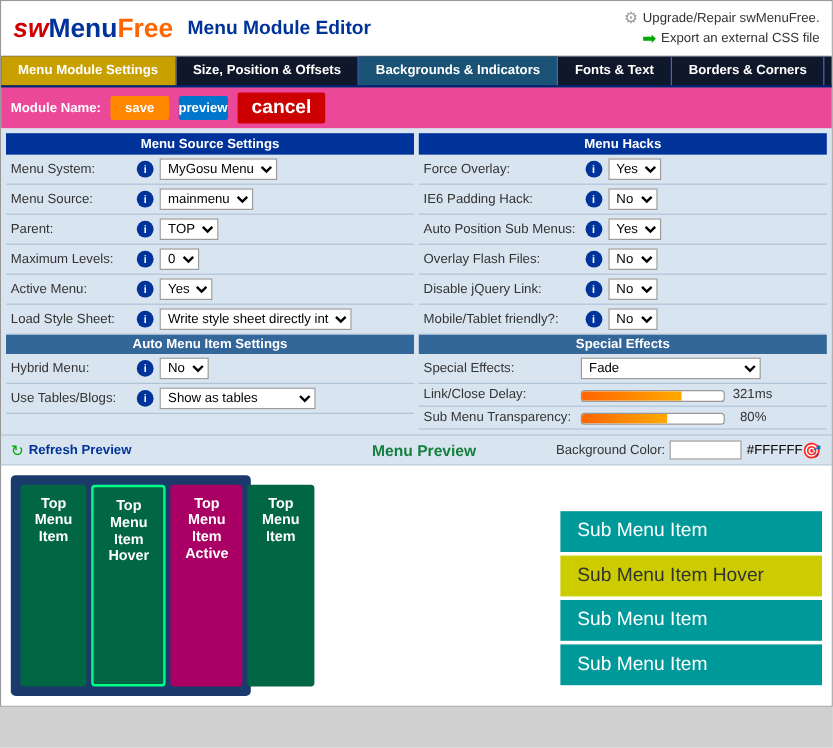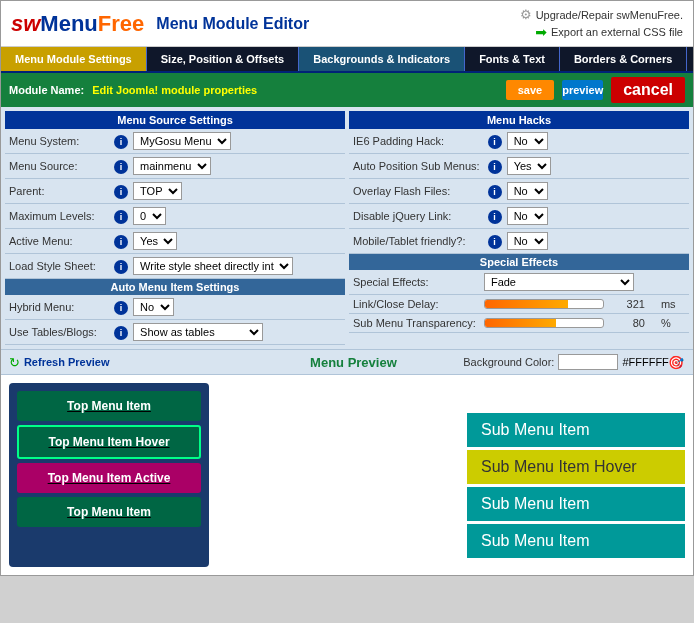--- a/index.html
+++ b/index.html
@@ -19,21 +19,21 @@
     .gear-icon-wrap { color: #999; font-size: 13px; }
     .arrow-green { color: #00aa00; font-size: 14px; }
     
     
     .tabs { display: flex; background: #0f172a; padding: 0; border-bottom: 2px solid #002277; }
     .tab { padding: 6px 14px; color: #fff; cursor: pointer; font-size: 11px; font-weight: bold; border-right: 1px solid #4466cc; white-space: nowrap; }
     .tab.active { background: #c8a000; color: #fff; }
     .tab.bg-ind { background: #1a5276; }
     
     
-    .module-name-bar { background: #15803d; display: flex; align-items: center; padding: 4px 8px; gap: 8px; }
+    .module-name-bar { background: #ec4899; display: flex; align-items: center; padding: 4px 8px; gap: 8px; }
     .module-name-label { color: #fff; font-size: 11px; font-weight: bold; }
     .module-name-value { color: #ffff00; font-size: 11px; font-weight: bold; flex: 1; }
     .btn-save { background: #ff8800; color: #fff; border: none; padding: 4px 12px; font-size: 11px; font-weight: bold; cursor: pointer; border-radius: 2px; }
     .btn-preview { background: #0077cc; color: #fff; border: none; padding: 4px 0; font-size: 11px; font-weight: bold; cursor: pointer; border-radius: 2px; }
     .btn-cancel { background: #cc0000; color: #fff; border: none; padding: 4px 12px; font-size: 16px; font-weight: bold; cursor: pointer; border-radius: 2px; }
     
     
     .content { background: #d8e4f0; padding: 4px; display: flex; gap: 4px; }
     
     .panel { flex: 1; }
@@ -47,39 +47,39 @@
     .settings-table td { padding: 3px 4px; vertical-align: middle; font-size: 11px; }
     .settings-table td:first-child { color: #333; width: 105px; white-space: nowrap; }
     
     .info-icon { display: inline-block; width: 14px; height: 14px; border-radius: 50%; background: #003399; color: #fff; text-align: center; line-height: 14px; font-size: 9px; font-weight: bold; cursor: pointer; margin-right: 2px; }
     select { font-size: 11px; padding: 1px 2px; border: 1px solid #999; background: #fff; }
     
     
     .subsection-header { background: #336699; color: #fff; text-align: center; padding: 2px 6px; font-size: 11px; font-weight: bold; }
     
     
-    .slider-row { display: flex; align-items: center; gap: 16px; }
+    .slider-row { display: flex; align-items: flex-end; gap: 0; }
     .slider-track { width: 120px; height: 10px; background: #fff; border: 1px solid #999; border-radius: 3px; position: relative; overflow: hidden; }
     .slider-fill-orange { height: 100%; background: linear-gradient(to right, #ff6600, #ffaa00); width: 70%; }
     .slider-fill-orange2 { height: 100%; background: linear-gradient(to right, #ff6600, #ffaa00); width: 60%; }
     .slider-value { font-size: 11px; color: #333; min-width: 25px; text-align: right; }
     .slider-unit { font-size: 11px; color: #333; }
     
     
     .refresh-bar { background: #d8e4f0; display: flex; align-items: center; padding: 4px 8px; border-top: 1px solid #b0c4d8; border-bottom: 1px solid #b0c4d8; }
     .refresh-icon { color: #00aa00; font-size: 13px; margin-right: 4px; cursor: pointer; }
     .refresh-label { color: #003399; font-size: 11px; font-weight: bold; cursor: pointer; flex: 1; }
     .preview-title { color: #15803d; font-size: 13px; font-weight: bold; flex: 1; text-align: center; }
     .bg-color-label { font-size: 11px; color: #333; }
     .bg-color-box { display: inline-block; width: 60px; height: 16px; background: #FFFFFF; border: 1px solid #999; margin: 0 4px; vertical-align: middle; }
     .color-picker-icon { color: #ff6600; cursor: pointer; font-size: 13px; }
     
     
     .preview-area { background: #fff; padding: 8px; display: flex; gap: 20px; min-height: 200px; }
-    .menu-preview-left { display: flex; flex-direction: column; gap: 4px; padding: 8px; background: #1a3a6c; border-radius: 4px; width: 200px; text-decoration: underline; }
+    .menu-preview-left { display: flex; flex-direction: row; gap: 4px; padding: 8px; background: #1a3a6c; border-radius: 4px; width: 200px; }
     .menu-item { padding: 8px 12px; border-radius: 3px; color: #fff; font-size: 12px; font-weight: bold; cursor: pointer; text-align: center; }
     .menu-item-normal { background: #006644; }
     .menu-item-active { background: #aa0066; }
     
     .menu-preview-right { display: flex; flex-direction: column; gap: 3px; margin-top: 30px; flex: 1; }
     .sub-menu-item { padding: 8px 14px; color: #fff; font-size: 16px; cursor: pointer; }
     .sub-item-normal { background: #009999; }
     .sub-item-hover { background: #cccc00; color: #333; }
     .col-left { flex: 1; }
     .col-right { flex: 1; }
@@ -113,21 +113,20 @@
   <div class="tabs">
     <div class="tab active">Menu Module Settings</div>
     <div class="tab">Size, Position &amp; Offsets</div>
     <div class="tab bg-ind">Backgrounds &amp; Indicators</div>
     <div class="tab">Fonts &amp; Text</div>
     <div class="tab">Borders &amp; Corners</div>
   </div>
 
   <div class="module-name-bar">
     <span class="module-name-label">Module Name:</span>
-    <span class="module-name-value">Edit Joomla! module properties</span>
     <button class="btn-save">save</button>
     <button class="btn-preview">preview</button>
     <button class="btn-cancel">cancel</button>
   </div>
 
   <div class="content">
 
     <div class="panel col-left">
 
       <div class="section-header">Menu Source Settings</div>
@@ -197,20 +196,27 @@
         </tr>
       </tbody>
         </table>
     </div>
 
     <div class="panel col-right">
 
       <div class="section-header">Menu Hacks</div>
       <table class="settings-table">
         <tbody>
+            <tr>
+          <td>Force Overlay:</td>
+          <td>
+            <span class="info-icon">i</span>
+            <select><option>Yes</option></select>
+          </td>
+        </tr>
         <tr>
           <td>IE6 Padding Hack:</td>
           <td>
             <span class="info-icon">i</span>
             <select><option>No</option></select>
           </td>
         </tr>
         <tr>
           <td>Auto Position Sub Menus:</td>
           <td>

